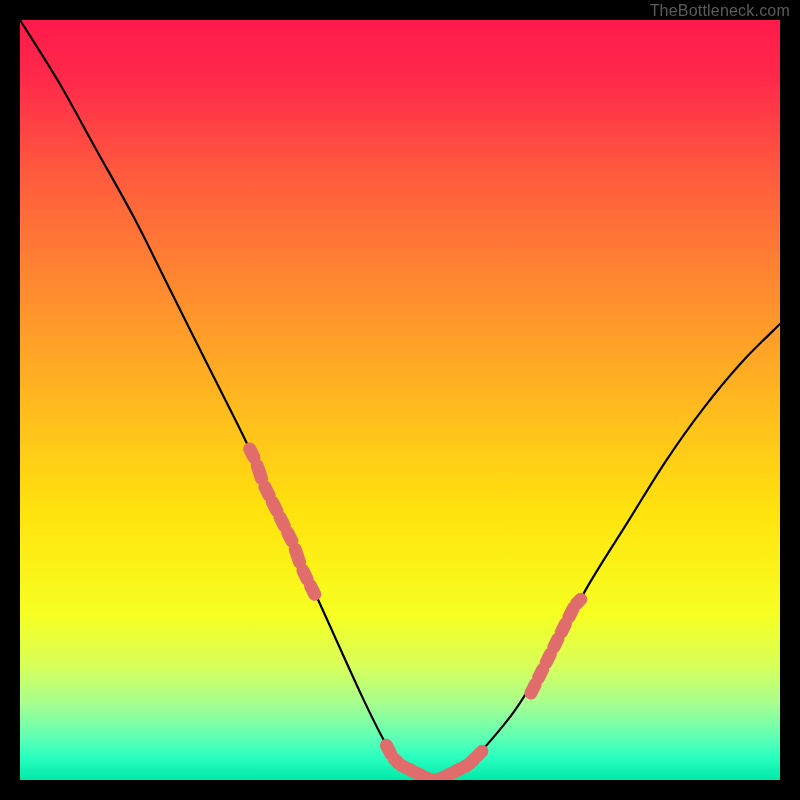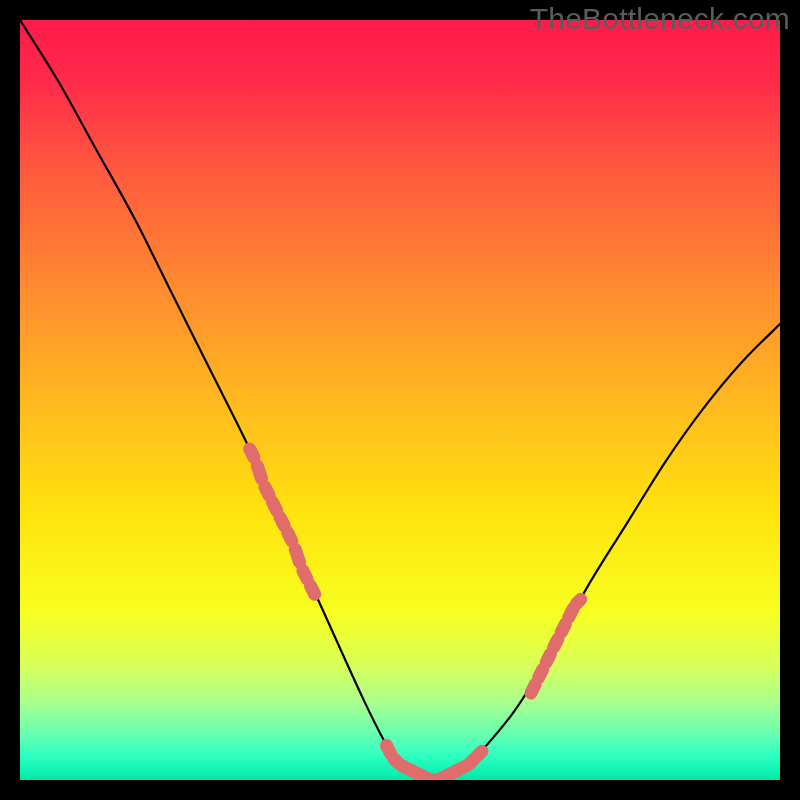--- a/index.html
+++ b/index.html
@@ -27,21 +27,21 @@
   .plot-area svg {
     display: block;
     width: 760px;
     height: 760px;
   }
   .watermark {
     position: absolute;
     top: 2px;
     right: 10px;
     color: #5c5c5c;
-    font-size: 30px;
+    font-size: 16px;
     font-weight: 500;
     letter-spacing: 0.2px;
     user-select: none;
   }
 </style>
 </head>
 <body>
 
 <div class="frame">
 

